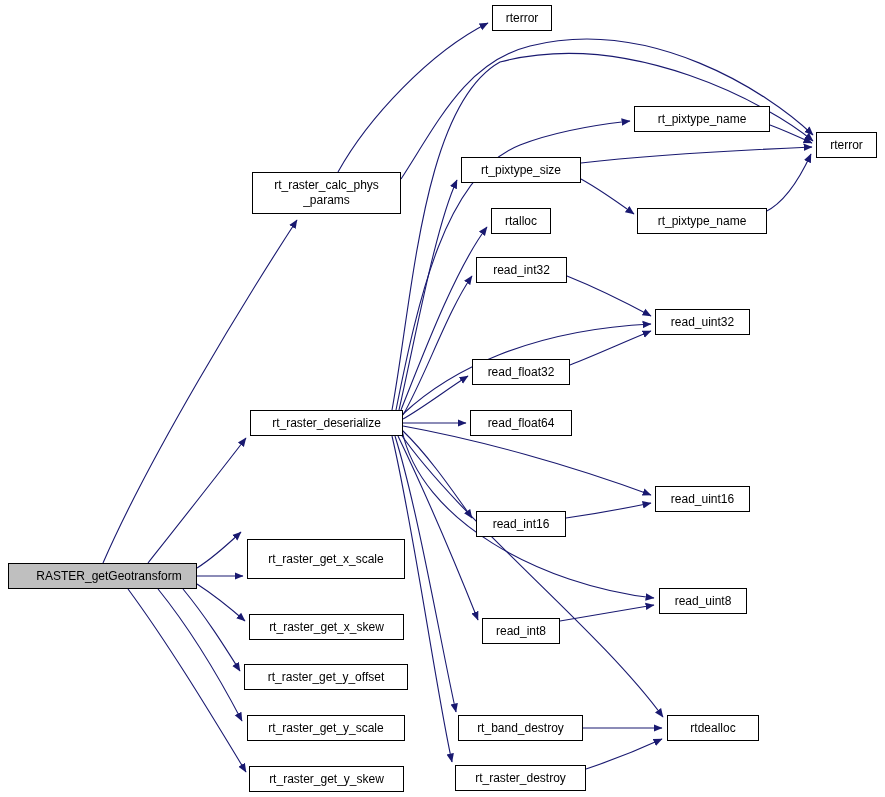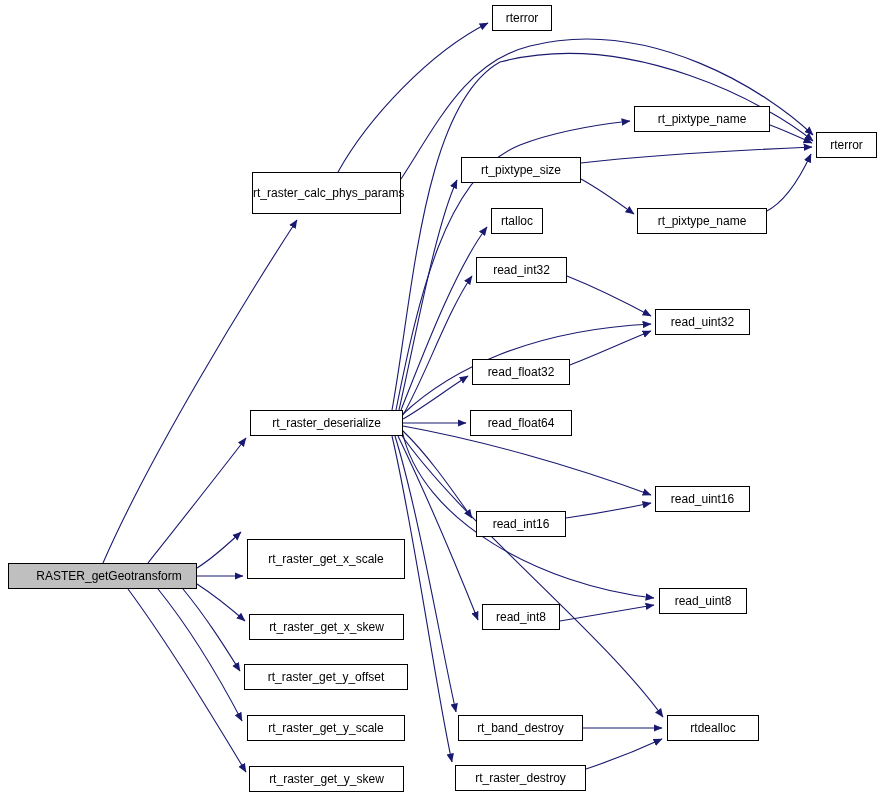--- a/index.html
+++ b/index.html
@@ -25,21 +25,21 @@
     color:#000;
     font-size:12px;
     display:flex;
     align-items:center;
     justify-content:center;
     white-space:nowrap;
     line-height:1.25;
     cursor:pointer;
   }
   .node.root{background:var(--root-fill,#bfbfbf);padding-left:13px;}
-  .node.multiline{flex-direction:row;justify-content:space-between;}
+  .node.multiline{flex-direction:column;justify-content:center;}
 </style>
 </head>
 <body>
 
 <div id="canvas">
 
   <svg id="edges" viewBox="0 0 885 797" xmlns="http://www.w3.org/2000/svg">
     <defs>
       <marker id="arrow" viewBox="0 0 10 10" refX="8.5" refY="5" markerWidth="9" markerHeight="9" orient="auto">
         <path id="arrowhead-path" d="M0,1.2 L9,5 L0,8.8 z"></path>
@@ -92,21 +92,21 @@
   <div class="node" style="left:492px;top:5px;width:60px;height:26px">rterror</div>
 
   <div class="node" style="left:634px;top:106px;width:136px;height:26px">rt_pixtype_name</div>
 
   <div class="node" style="left:816px;top:132px;width:61px;height:26px">rterror</div>
 
   <div class="node" style="left:461px;top:157px;width:120px;height:26px">rt_pixtype_size</div>
 
   <div class="node" style="left:637px;top:208px;width:130px;height:26px">rt_pixtype_name</div>
 
-  <div class="node" style="left:491px;top:208px;width:52px;height:26px">rtalloc</div>
+  <div class="node" style="left:491px;top:208px;width:60px;height:26px">rtalloc</div>
 
   <div class="node" style="left:476px;top:257px;width:91px;height:26px">read_int32</div>
 
   <div class="node" style="left:655px;top:309px;width:95px;height:26px">read_uint32</div>
 
   <div class="node" style="left:472px;top:359px;width:98px;height:26px">read_float32</div>
 
   <div class="node" style="left:250px;top:410px;width:153px;height:26px">rt_raster_deserialize</div>
 
   <div class="node" style="left:470px;top:410px;width:102px;height:26px">read_float64</div>
@@ -117,21 +117,21 @@
 
 
   <div class="node" style="left:247px;top:539px;width:158px;height:40px">rt_raster_get_x_scale</div>
 
   <div class="node" style="left:249px;top:614px;width:155px;height:26px">rt_raster_get_x_skew</div>
 
   <div class="node" style="left:244px;top:664px;width:164px;height:26px">rt_raster_get_y_offset</div>
 
   <div class="node" style="left:659px;top:588px;width:88px;height:26px">read_uint8</div>
 
-  <div class="node" style="left:482px;top:604px;width:78px;height:26px">read_int8</div>
+  <div class="node" style="left:482px;top:618px;width:78px;height:26px">read_int8</div>
 
   <div class="node" style="left:247px;top:715px;width:158px;height:26px">rt_raster_get_y_scale</div>
 
   <div class="node" style="left:458px;top:715px;width:125px;height:26px">rt_band_destroy</div>
 
   <div class="node" style="left:667px;top:715px;width:92px;height:26px">rtdealloc</div>
 
   <div class="node" style="left:249px;top:766px;width:155px;height:26px">rt_raster_get_y_skew</div>
 
   <div class="node" style="left:455px;top:765px;width:131px;height:26px">rt_raster_destroy</div>

